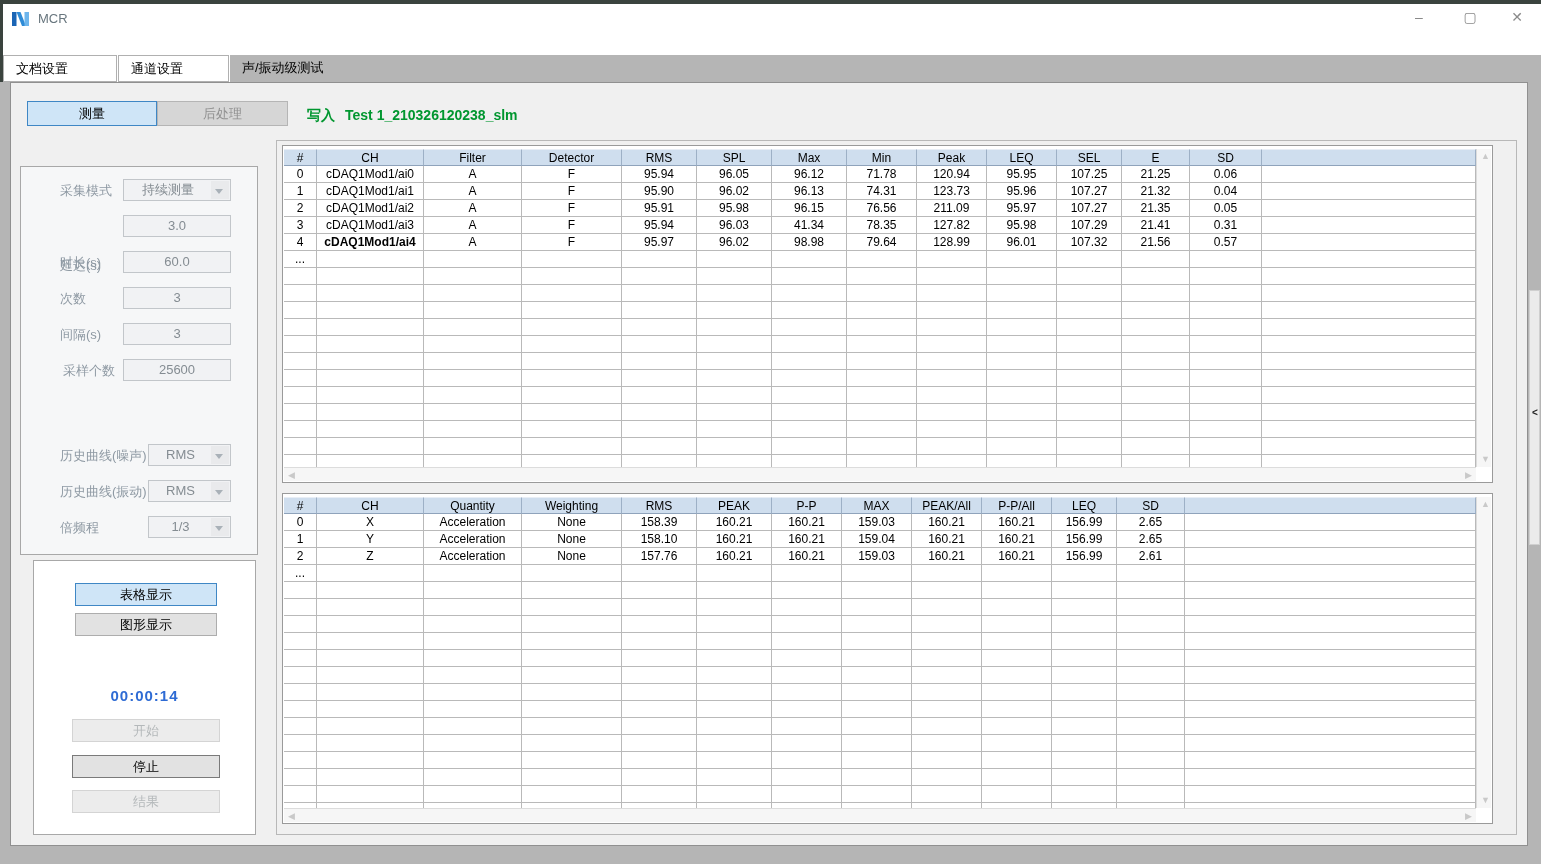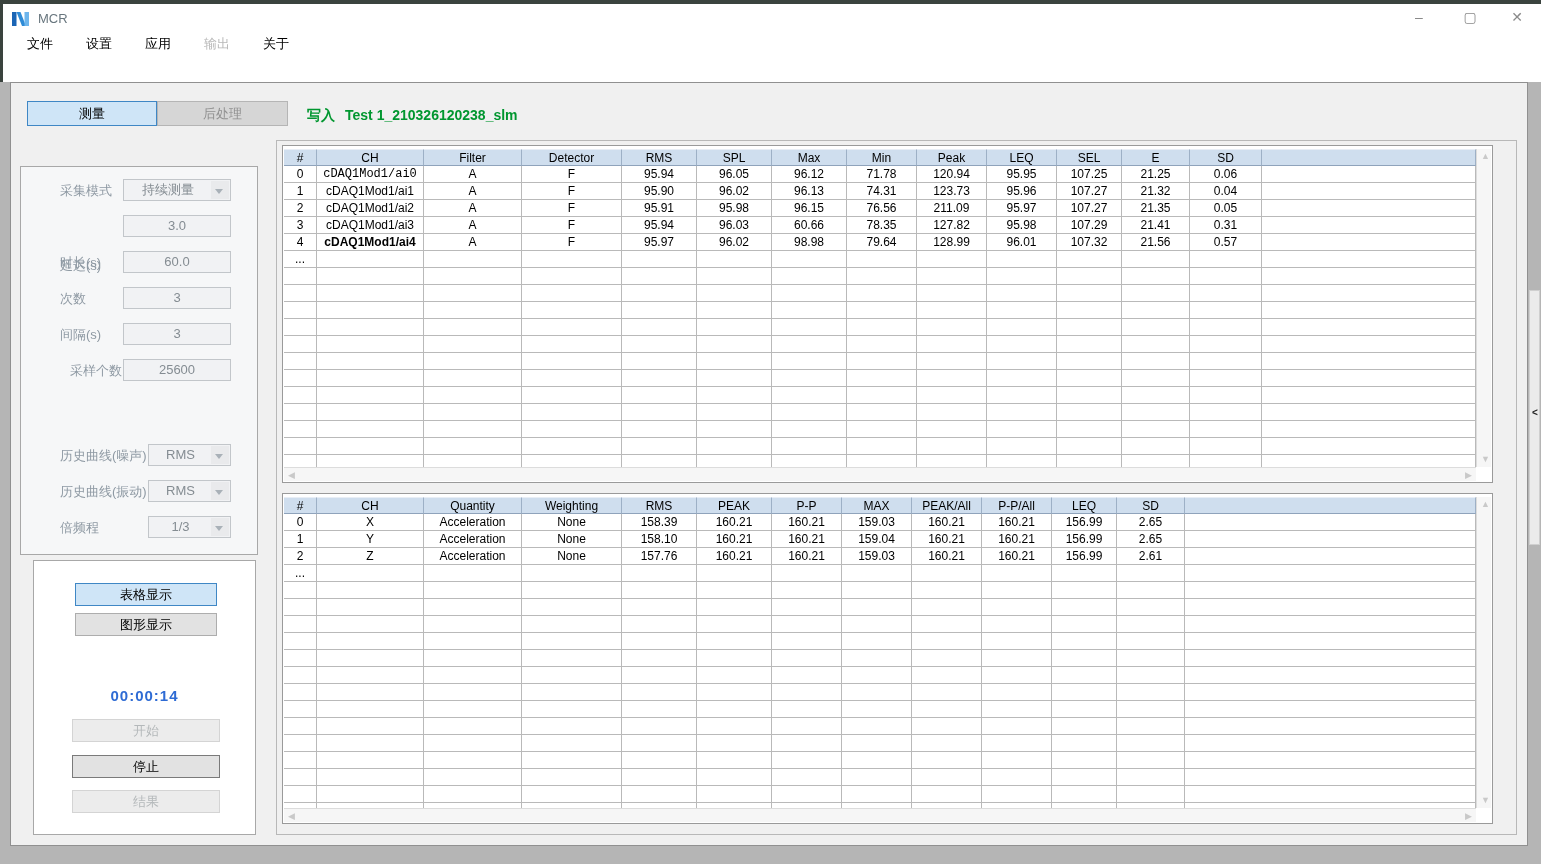--- a/index.html
+++ b/index.html
@@ -84,28 +84,28 @@
       <rect x="0" y="2" width="4.5" height="14" fill="#1b65b5"></rect>
       <polygon points="4.5,2 8.5,2 14,16 10,16" fill="#2f8bd6"></polygon>
       <rect x="12.5" y="2" width="4.5" height="14" fill="#6db5ec"></rect>
     </svg>
   </div>
   <div class="abs" id="app-title">MCR</div>
   <div class="abs winbtn" style="left:1404px;">–</div>
   <div class="abs winbtn" style="left:1455px;">▢</div>
   <div class="abs winbtn" style="left:1502px;">✕</div>
 
-  <div class="abs" id="menubar">
-      <div class="menu-item">文件</div>
-      <div class="menu-item">设置</div>
-      <div class="menu-item">应用</div>
-      <div class="menu-item disabled">输出</div>
-      <div class="menu-item">关于</div>
+
+  <div class="abs" id="tabstrip">
+    <div class="tab" style="left:0;width:114px;">文档设置</div>
+    <div class="tab" style="left:115px;width:111px;">通道设置</div>
+    <div id="tab-gray">
+      <div id="tab-active">声/振动级测试</div>
     </div>
-
+  </div>
 
   <div class="abs" id="content-frame"></div>
   <div class="abs" id="main-panel"></div>
 
   <div class="btn" id="btn-measure">测量</div>
   <div class="btn" id="btn-post">后处理</div>
   <div class="abs" id="write-label">写入</div>
   <div class="abs" id="write-file">Test 1_210326120238_slm</div>
 
   <div class="abs" id="settings-box">
@@ -114,21 +114,21 @@
           <span class="chev"></span>
         </span></div>
       <div class="field-label" style="left: 39px; position: absolute; top: 54px; margin-top: 36px;">延迟(s)</div>
       <div class="field-ctl" style="left: 102px; width: 108px; top: 48px;">3.0</div>
       <div class="field-label" style="left: 39px; position: absolute; top: 87px;">时长(s)</div>
       <div class="field-ctl" style="left: 102px; width: 108px; top: 84px;">60.0</div>
       <div class="field-label" style="left: 39px; position: absolute; top: 123px;">次数</div>
       <div class="field-ctl" style="left: 102px; width: 108px; top: 120px;">3</div>
       <div class="field-label" style="left: 39px; position: absolute; top: 159px;">间隔(s)</div>
       <div class="field-ctl" style="left: 102px; width: 108px; top: 156px;">3</div>
-      <div class="field-label" style="left: 49px; position: absolute; top: 195px;">采样个数</div>
+      <div class="field-label" style="left: 42px; position: absolute; top: 195px;">采样个数</div>
       <div class="field-ctl" style="left: 102px; width: 108px; top: 192px;">25600</div>
       <div class="field-label" style="left: 39px; position: absolute; top: 280px;">历史曲线(噪声)</div>
       <div class="field-ctl" style="left: 127px; width: 83px; top: 277px; padding-right: 18px;">RMS<span class="chevbox">
           <span class="chev"></span>
         </span></div>
       <div class="field-label" style="left: 39px; position: absolute; top: 316px;">历史曲线(振动)</div>
       <div class="field-ctl" style="left: 127px; width: 83px; top: 313px; padding-right: 18px;">RMS<span class="chevbox">
           <span class="chev"></span>
         </span></div>
       <div class="field-label" style="left: 39px; position: absolute; top: 352px;">倍频程</div>
@@ -159,21 +159,21 @@
             <div class="tcell" style="width: 70px;">Min</div>
             <div class="tcell" style="width: 70px;">Peak</div>
             <div class="tcell" style="width: 70px;">LEQ</div>
             <div class="tcell" style="width: 65px;">SEL</div>
             <div class="tcell" style="width: 68px;">E</div>
             <div class="tcell" style="width: 72px;">SD</div>
             <div class="tcell fill"></div>
           </div>
           <div class="trow">
             <div class="tcell" style="width: 33px;">0</div>
-            <div class="tcell" style="width: 107px; font-family: Liberation Mono, monospace;">cDAQ1Mod1/ai0</div>
+            <div class="tcell" style="width: 107px;">cDAQ1Mod1/ai0</div>
             <div class="tcell" style="width: 98px;">A</div>
             <div class="tcell" style="width: 100px;">F</div>
             <div class="tcell" style="width: 75px;">95.94</div>
             <div class="tcell" style="width: 75px;">96.05</div>
             <div class="tcell" style="width: 75px;">96.12</div>
             <div class="tcell" style="width: 70px;">71.78</div>
             <div class="tcell" style="width: 70px;">120.94</div>
             <div class="tcell" style="width: 70px;">95.95</div>
             <div class="tcell" style="width: 65px;">107.25</div>
             <div class="tcell" style="width: 68px;">21.25</div>
@@ -212,21 +212,21 @@
             <div class="tcell" style="width: 72px;">0.05</div>
             <div class="tcell fill"></div>
           </div>
           <div class="trow">
             <div class="tcell" style="width: 33px;">3</div>
             <div class="tcell" style="width: 107px;">cDAQ1Mod1/ai3</div>
             <div class="tcell" style="width: 98px;">A</div>
             <div class="tcell" style="width: 100px;">F</div>
             <div class="tcell" style="width: 75px;">95.94</div>
             <div class="tcell" style="width: 75px;">96.03</div>
-            <div class="tcell" style="width: 75px;">60.66</div>
+            <div class="tcell" style="width: 75px;">41.34</div>
             <div class="tcell" style="width: 70px;">78.35</div>
             <div class="tcell" style="width: 70px;">127.82</div>
             <div class="tcell" style="width: 70px;">95.98</div>
             <div class="tcell" style="width: 65px;">107.29</div>
             <div class="tcell" style="width: 68px;">21.41</div>
             <div class="tcell" style="width: 72px;">0.31</div>
             <div class="tcell fill"></div>
           </div>
           <div class="trow">
             <div class="tcell" style="width: 33px;">4</div>

